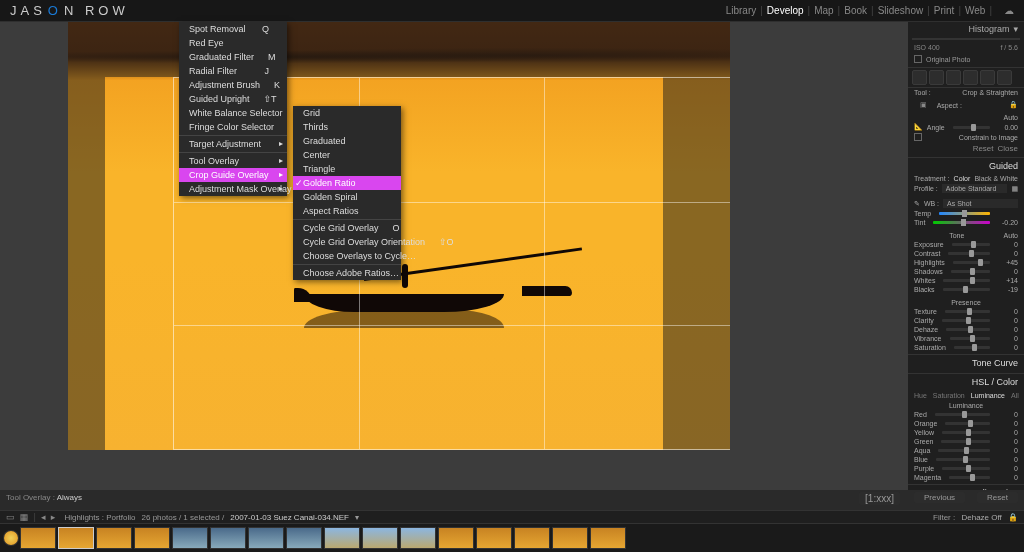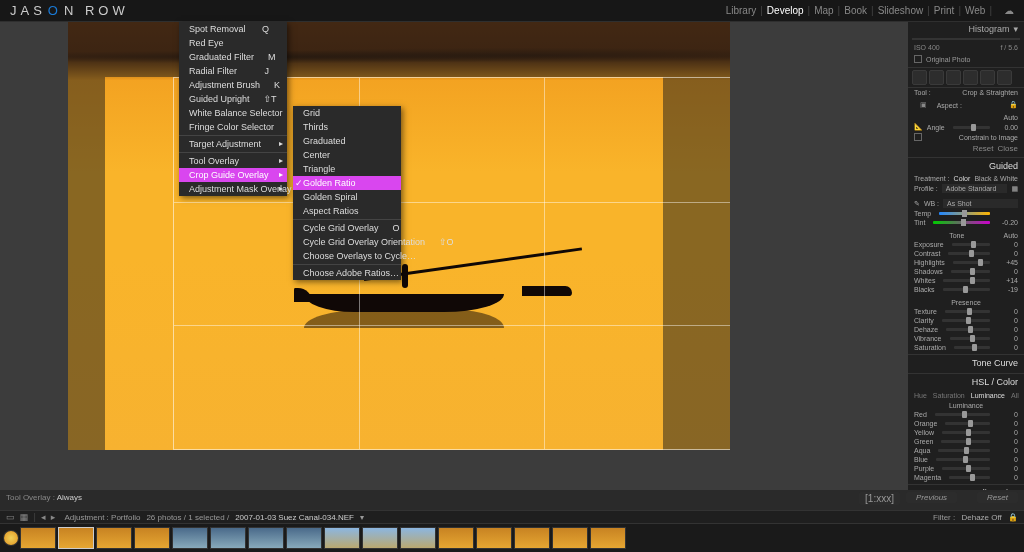--- a/index.html
+++ b/index.html
@@ -66,21 +66,21 @@
   .btnrow span { color: #888; }
   .tabs { display: flex; gap: 6px; padding: 2px 6px; font-size: 7px; }
   .tabs span { color: #777; }
   .tabs span.active { color: #ddd; }
   .wb-sel { background: #2a2a2a; padding: 1px 4px; font-size: 7px; flex: 1; }
   .color-slider { height: 3px; border-radius: 1px; margin: 0 4px; flex: 1; position: relative; }
 
   
   .below { position: absolute; left: 0; right: 0; top: 490px; height: 14px; display: flex; align-items: center; }
   .below .left { flex: 1; padding-left: 6px; font-size: 8px; color: #888; }
-  .below .right { display: flex; gap: 20px; padding-right: 6px; font-style: italic; }
+  .below .right { display: flex; gap: 12px; padding-right: 6px; }
   .below .btn { background: #2c2c2c; padding: 1px 10px; border-radius: 2px; font-size: 8px; }
 
   .fit { position: absolute; right: 124px; top: 492px; font-size: 10px; background: #2c2c2c; padding: 1px 6px; border-radius: 2px; }
 
   
   .filmbar { position: absolute; left: 0; right: 0; bottom: 28px; height: 14px; background: #1f1f1f; border-top: 1px solid #333; border-bottom: 1px solid #333; display: flex; align-items: center; padding: 0 6px; font-size: 8px; justify-content: space-between; }
   .filmbar .left { display: flex; gap: 6px; align-items: center; }
   .filmbar .icons span { color: #888; margin-right: 3px; font-size: 9px; }
   .filmstrip { position: absolute; left: 0; right: 0; bottom: 0; height: 28px; background: #1a1a1a; display: flex; align-items: center; padding: 2px 4px; gap: 2px; overflow: hidden; }
   .thumb { width: 36px; height: 22px; background: linear-gradient(to bottom, #c88322 0%, #e6a632 100%); border: 1px solid #333; }
@@ -503,21 +503,21 @@
 
 <div class="filmbar">
   <div class="left">
     <span class="icons">
       <span>▭</span>
       <span>▦</span>
       <span style="color:#444;">|</span>
       <span>◂</span>
       <span>▸</span>
     </span>
-    <span>Adjustment : Portfolio</span>
+    <span>Highlights : Portfolio</span>
     <span>26 photos / 1 selected /</span>
     <span style="color:#ccc;">2007-01-03 Suez Canal-034.NEF</span>
     <span>▾</span>
   </div>
   <div>
     <span>Filter :</span>
     <span style="color:#aaa;margin:0 4px;">Dehaze Off</span>
     <span>🔒</span>
   </div>
 </div>

